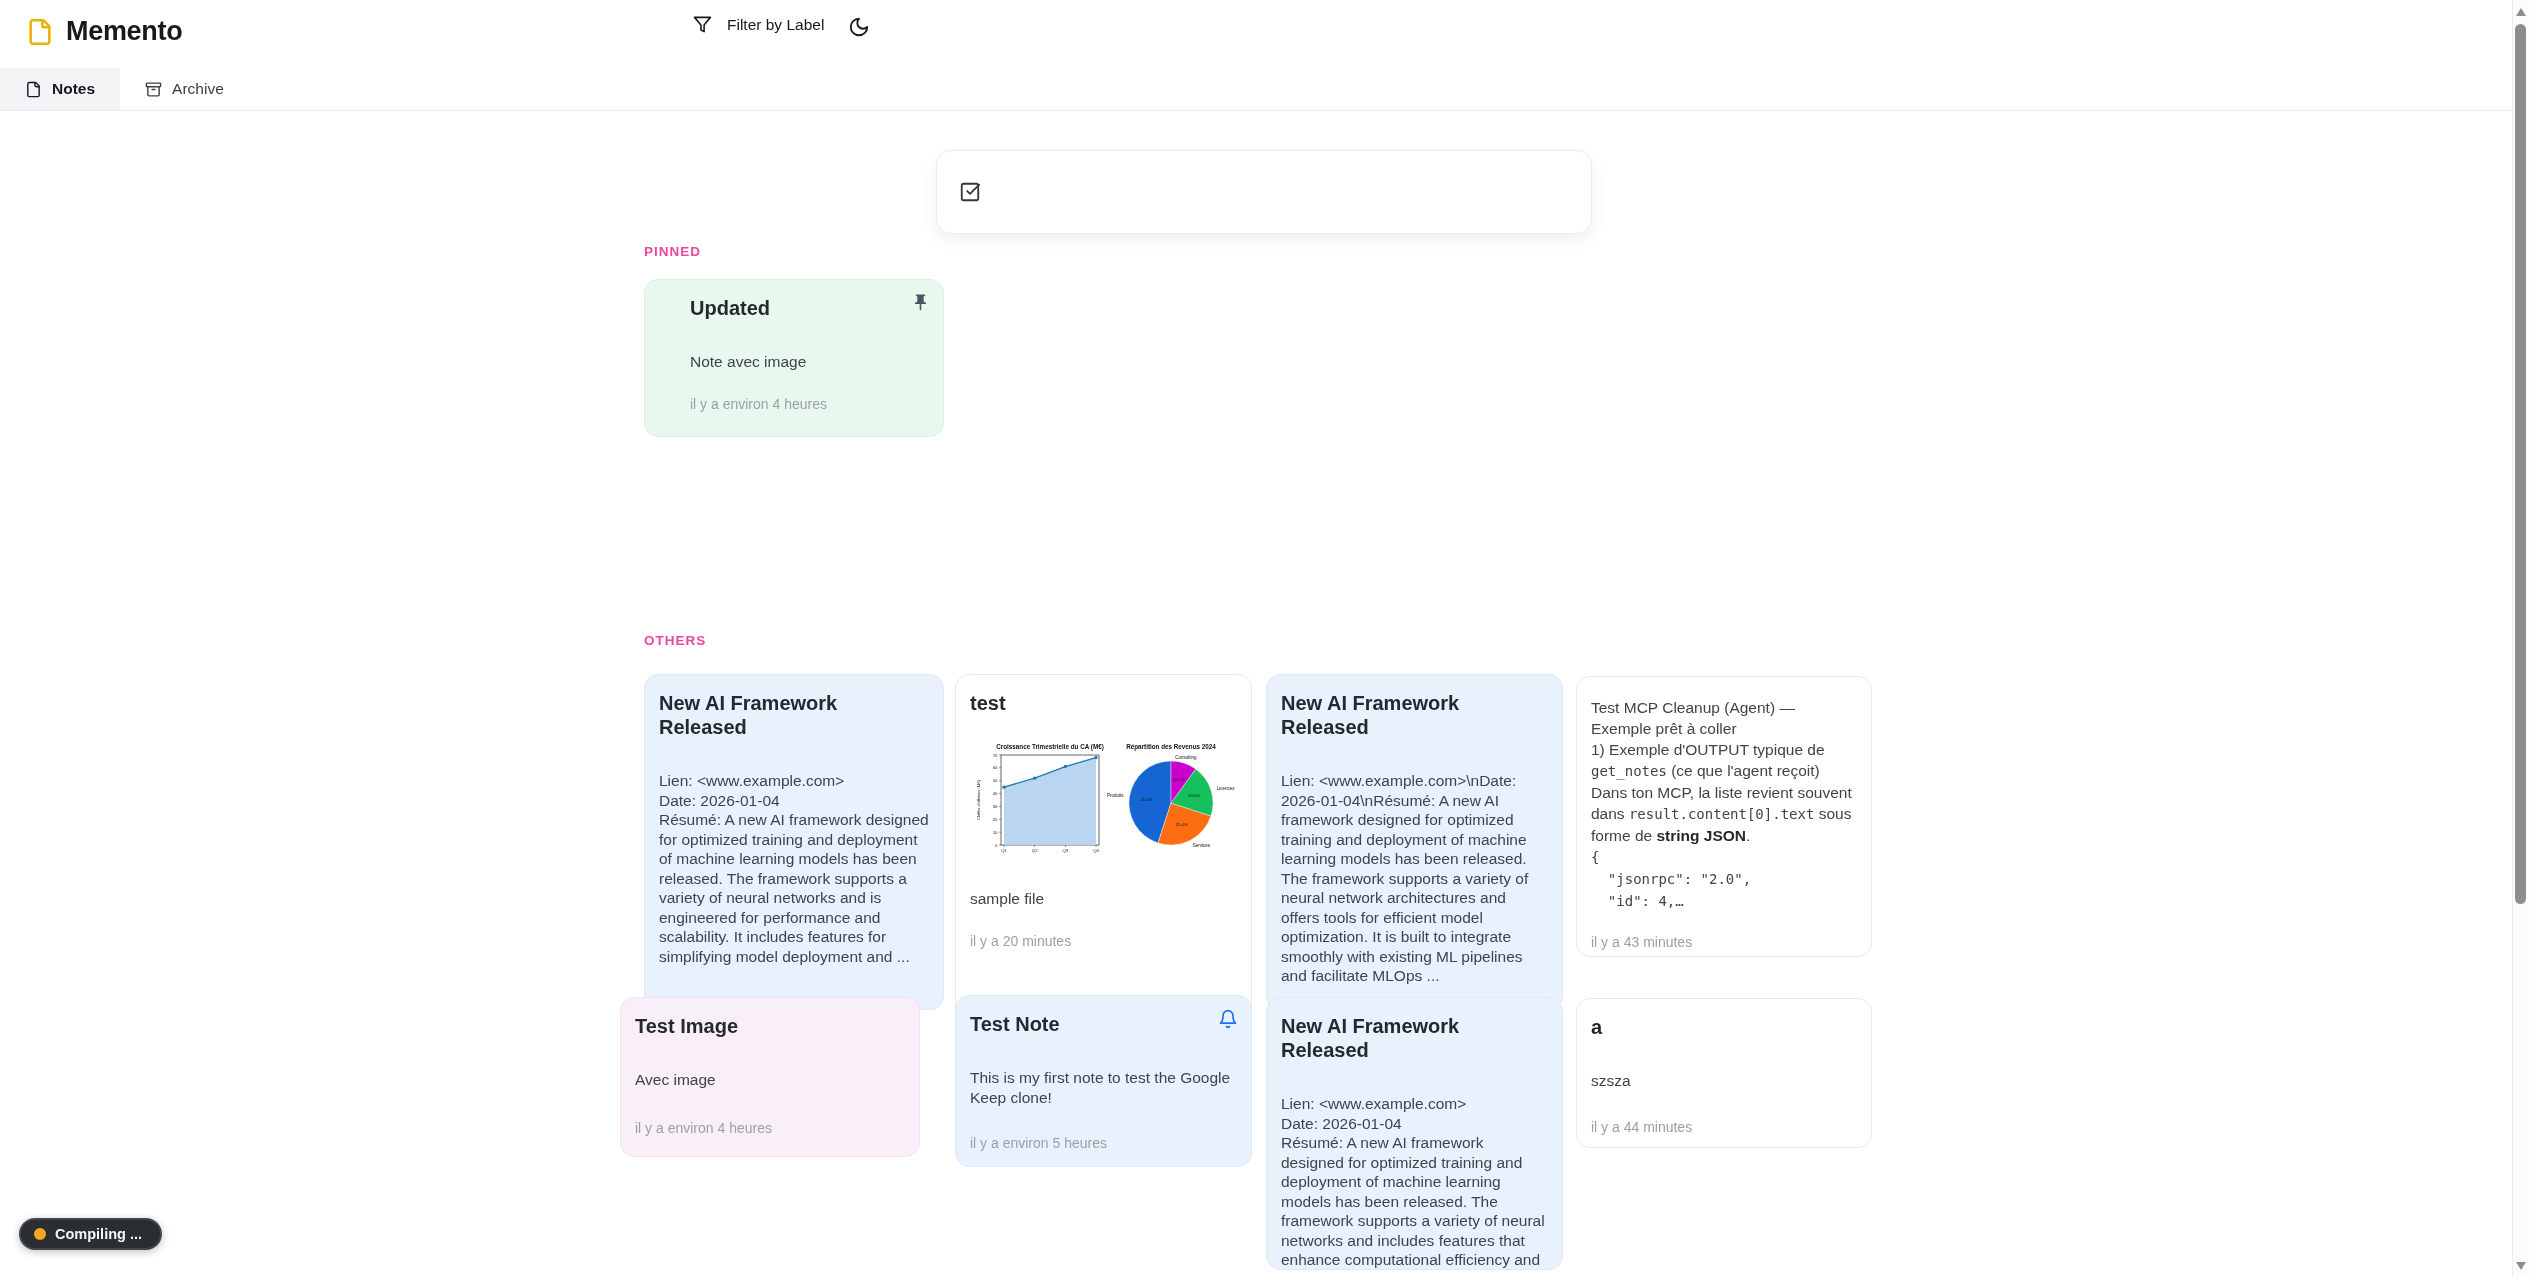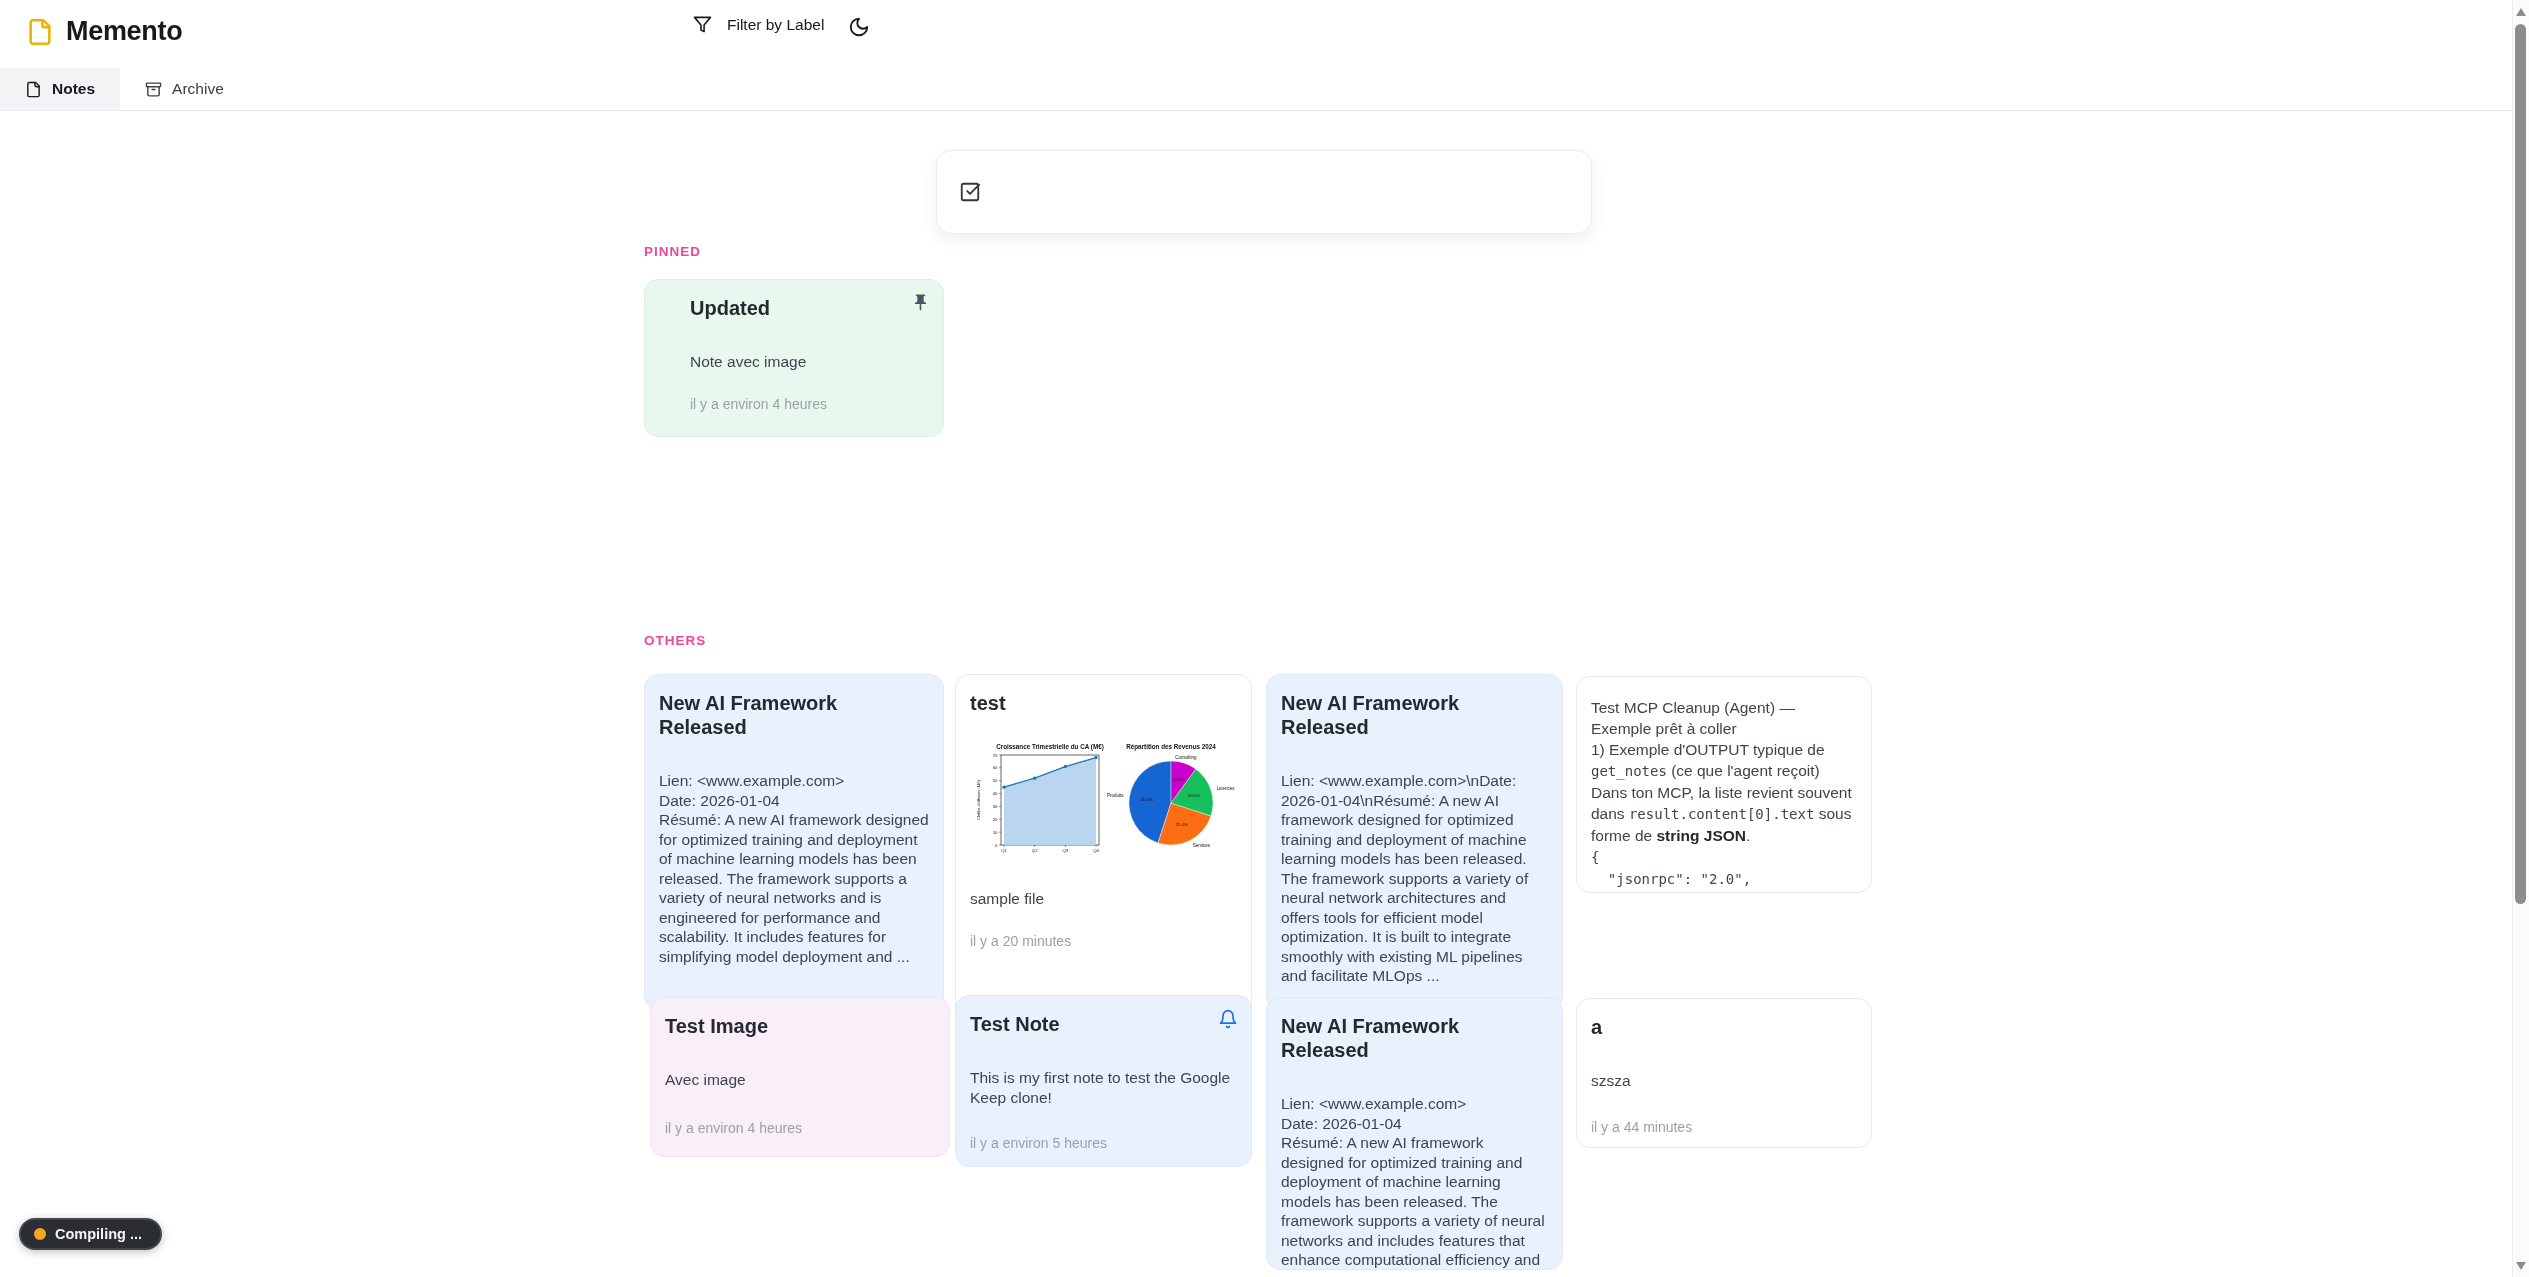--- a/index.html
+++ b/index.html
@@ -60,22 +60,22 @@
   .mono{font-family:"DejaVu Sans Mono",monospace;font-size:14px}
   .note-body b{color:#24292f}
 
   
   .pinned-card{left:644px;top:279px;width:300px;height:158px;background:#e9f8ef;border-color:#daf0e2;z-index:1}
 
   
   .card-a{left:644px;top:674px;width:300px;height:336px}
   .card-b{left:955px;top:674px;width:297px;height:352px}
   .card-c{left:1266px;top:674px;width:297px;height:336px}
-  .card-d{left:1576px;top:676px;width:296px;height:217px}
-  .card-e{left:650px;top:997px;width:300px;height:160px}
+  .card-d{left:1576px;top:676px;width:296px;height:281px}
+  .card-e{left:620px;top:997px;width:300px;height:160px}
   .card-f{left:955px;top:995px;width:297px;height:172px}
   .card-g{left:1266px;top:997px;width:297px;height:273px}
   .card-h{left:1576px;top:998px;width:296px;height:150px}
 
   .card-b .note-body{margin-top:24px}
   .card-b .note-time{margin-top:24px}
   .card-d .note-body{margin-top:20px;line-height:21px}
   .card-d .note-time{margin-top:22px}
   .card-e .note-time{margin-top:30px}
   .card-f .note-time{margin-top:28px}

